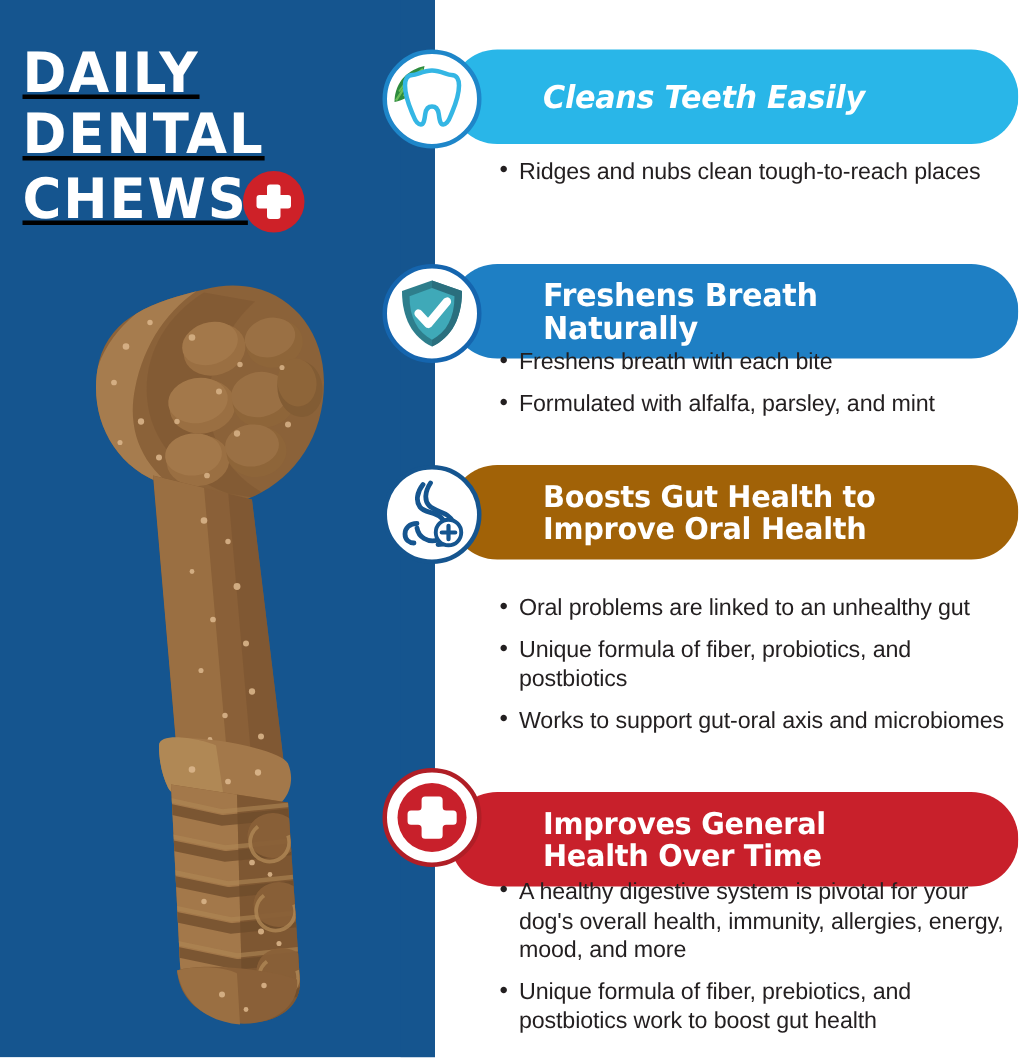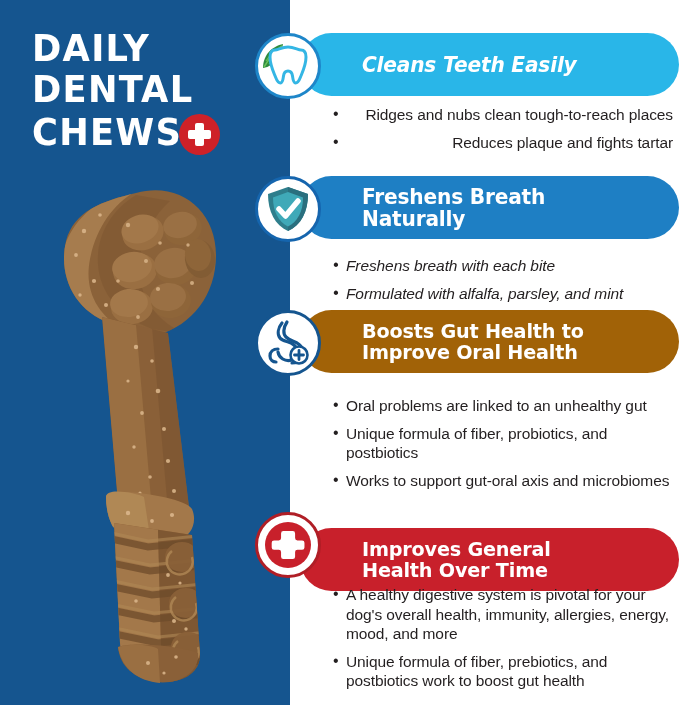--- a/index.html
+++ b/index.html
@@ -17,21 +17,21 @@
     background:#15558F;
   }
   
   .navy-strip{
     position:absolute;left:267px;top:0;width:23px;height:705px;
     background:#15558F;
   }
 
   
   .title-block{
-    position:absolute;left:32px;top:28px;width:230px;
+    position:absolute;left:15px;top:28px;width:230px;text-decoration:underline;
   }
   .title-line{
     color:#ffffff;
     font-weight:800;
     font-size:37px;
     letter-spacing:1.2px;
     line-height:41px;
     font-stretch:condensed;
     text-transform:uppercase;
     font-family:"DejaVu Sans", sans-serif;
@@ -286,39 +286,38 @@
       <div class="icon-circle ring-lightblue" style="top:0;">
         <svg width="56" height="56" viewBox="0 0 56 56" xmlns="http://www.w3.org/2000/svg">
           <g transform="translate(1,6)">
             <path d="M2 24 C2 10 12 2 22 0 C20 12 14 22 2 24 Z" fill="#2E8B3E"></path>
             <path d="M3 23 C9 13 15 6 21 2" stroke="#6BBF59" stroke-width="1.6" fill="none"></path>
             <path d="M8 20 L16 9 M12 22 L20 12 M5 17 L13 6" stroke="#6BBF59" stroke-width="1.2" fill="none"></path>
           </g>
           <path d="M28 9 C22 9 18 12 15 12 C11.5 12 10 15 10 19 C10 27 13.5 34 15.5 39 C17 43 18.5 45 20.5 45 C22.5 45 23 42 23.5 38 C24 34.5 25.5 33 28 33 C30.5 33 32 34.5 32.5 38 C33 42 33.5 45 35.5 45 C37.5 45 39 43 40.5 39 C42.5 34 46 27 46 19 C46 15 44.5 12 41 12 C38 12 34 9 28 9 Z" fill="#ffffff" stroke="#34B6E4" stroke-width="3" stroke-linejoin="round"></path>
         </svg>
       </div>
-      <div class="bullets" style="top:72px;text-align:right;">
+      <div class="bullets" style="top:72px;">
         <div class="bullet">Ridges and nubs clean tough-to-reach places</div>
-        <div class="bullet">Reduces plaque and fights tartar</div>
       </div>
     </div>
 
     <div class="section" style="top:176px;">
       <div class="pill" style="top:0;background:#1E7FC4;">
         <div class="pill-title">Freshens Breath Naturally</div>
       </div>
       <div class="icon-circle ring-blue" style="top:0;">
         <svg width="54" height="54" viewBox="0 0 54 54" xmlns="http://www.w3.org/2000/svg">
           <path d="M27 5 L47 12 C47 30 40 43 27 49 C14 43 7 30 7 12 Z" fill="#2E7E8C"></path>
           <path d="M27 5 L47 12 C47 30 40 43 27 49 Z" fill="#2A6F7E"></path>
           <path d="M27 10 L42 15.5 C42 30 36.5 39.5 27 44.5 C17.5 39.5 12 30 12 15.5 Z" fill="#3FA9B8"></path>
           <path d="M18 27 L24.5 34 L37 19" stroke="#ffffff" stroke-width="5.5" fill="none" stroke-linecap="round" stroke-linejoin="round"></path>
         </svg>
       </div>
-      <div class="bullets" style="top:80px;font-style:italic;">
+      <div class="bullets" style="top:56px;">
         <div class="bullet">Freshens breath with each bite</div>
         <div class="bullet">Formulated with alfalfa, parsley, and mint</div>
       </div>
     </div>
 
     <div class="section" style="top:310px;">
       <div class="pill" style="top:0;background:#a16207;">
         <div class="pill-title two-line">Boosts Gut Health to
 Improve Oral Health</div>
       </div>

